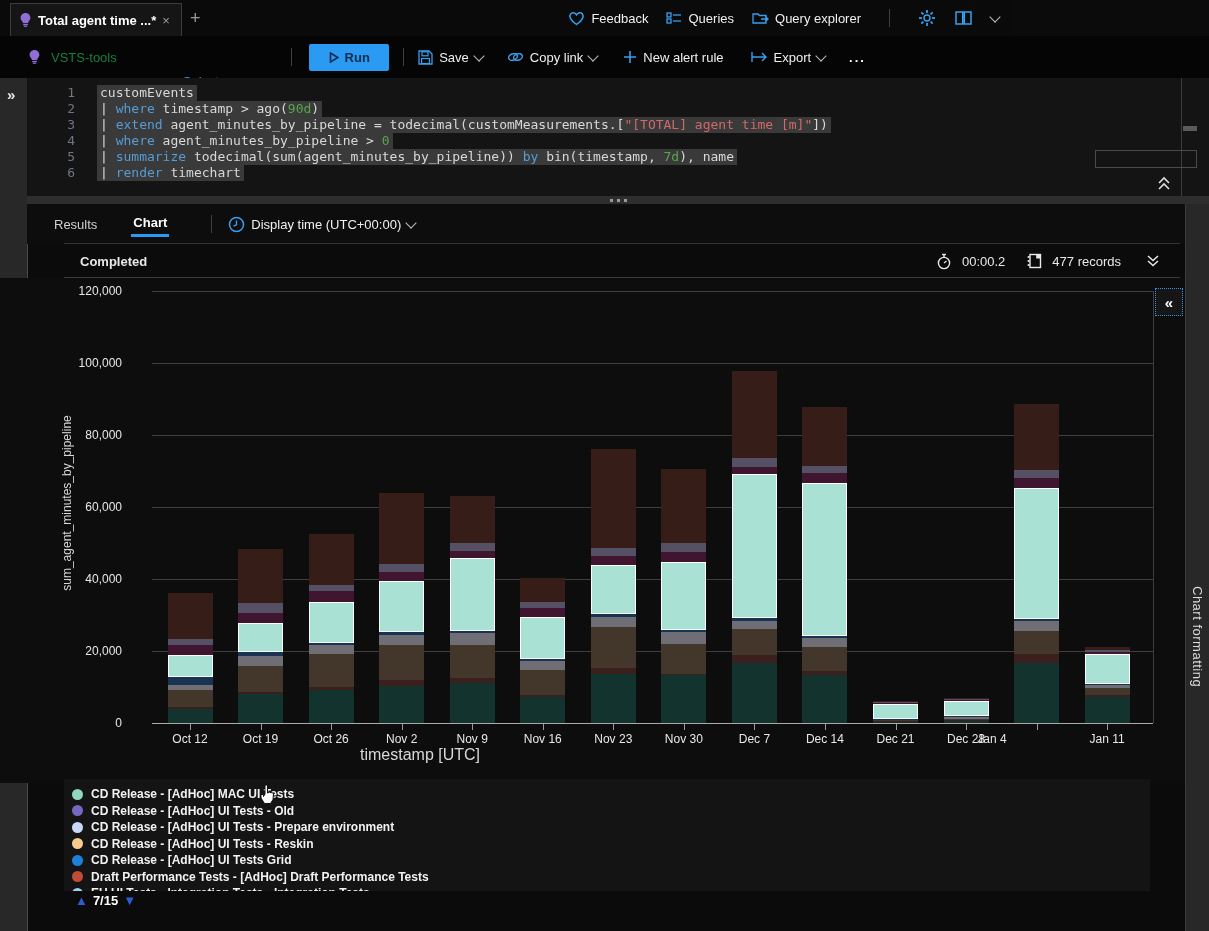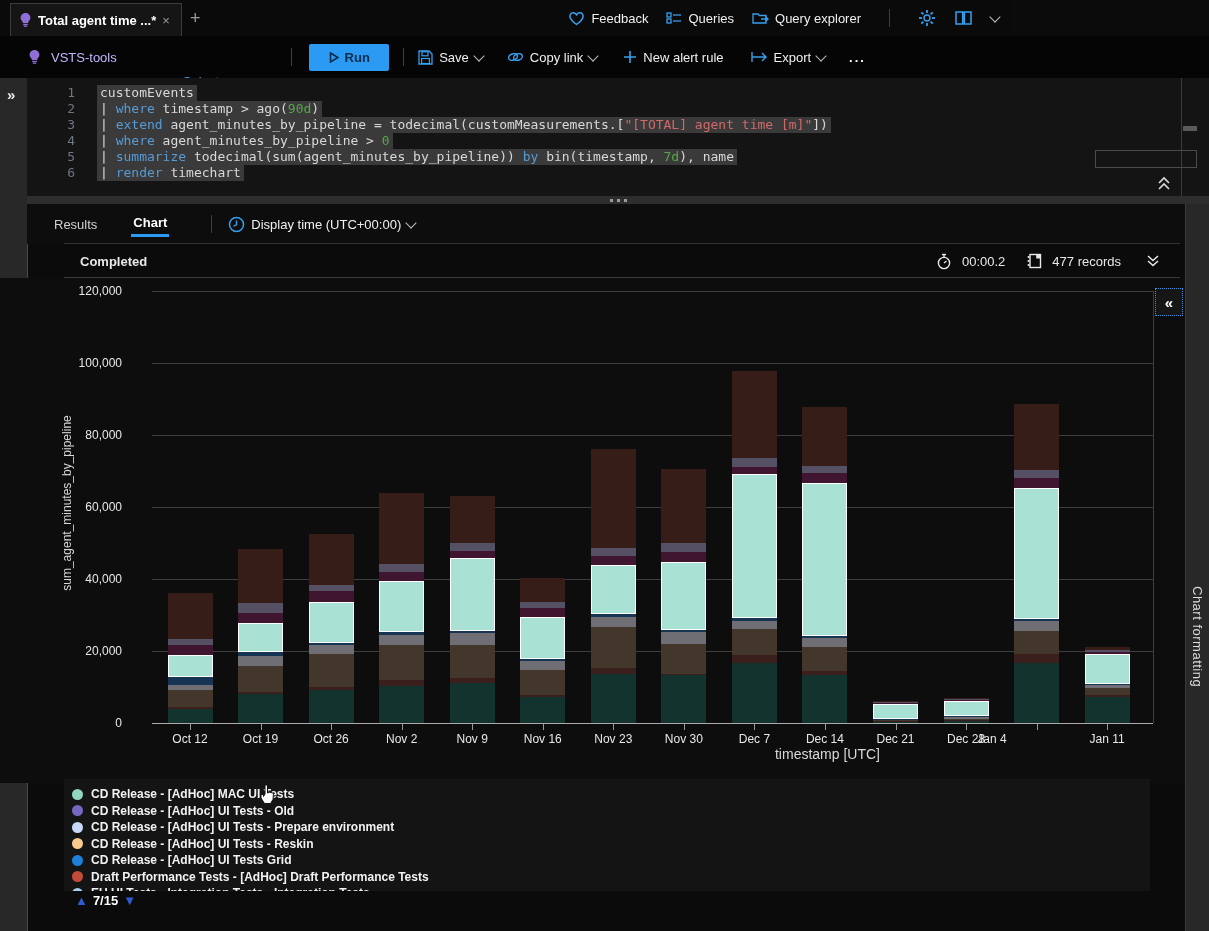--- a/index.html
+++ b/index.html
@@ -67,21 +67,21 @@
   #chart{left:0;top:278px;width:1185px;height:505px;background:#0d0d0d;}
   .gridline{position:absolute;left:152px;width:1001px;height:1px;background:#3e3e3e;}
   .baseline{position:absolute;left:152px;width:1001px;height:1px;background:#ababab;}
   .plot-rborder{position:absolute;left:1153px;width:1px;background:#3e3e3e;}
   .ytick{position:absolute;width:80px;right:1063px;text-align:right;font-size:12px;color:#e8e8e8;transform:translateY(-7px);}
   .xtick{position:absolute;font-size:12px;color:#e8e8e8;transform:translateX(-50%);}
   .tickmark{position:absolute;width:1px;height:6px;background:#9a9a9a;}
   .bar-seg{position:absolute;box-sizing:border-box;}
   .bar-seg.hl{border:1.5px solid #fff;}
   #ylab{left:60px;top:225px;transform:rotate(-90deg) translateX(-50%);transform-origin:left top;font-size:12px;color:#d8d8d8;white-space:nowrap;}
-  #xlab{left:360px;top:468px;width:520px;text-align:right;font-size:14px;color:#d8d8d8;}
+  #xlab{left:360px;top:468px;width:520px;text-align:left;font-size:16px;color:#d8d8d8;}
   #collapse-right{left:1155px;top:288px;width:26px;height:26px;background:#161616;border:1px dotted #3e8ede;
     display:flex;align-items:center;justify-content:center;color:#fff;font-size:15px;font-weight:bold;}
 
   
   #legend{left:64px;top:779px;width:1086px;height:112px;background:#141414;overflow:hidden;}
   .lg-row{position:absolute;left:8px;height:16px;display:flex;align-items:center;gap:8px;}
   .lg-dot{width:11px;height:11px;border-radius:50%;flex:0 0 11px;}
   .lg-label{font-size:12px;font-weight:bold;color:#f2f2f2;white-space:nowrap;}
   #lg-pager{left:75px;top:893px;display:flex;align-items:center;gap:5px;font-weight:bold;color:#fff;font-size:13px;}
   .pg-arrow{color:#2e5bd7;font-size:13px;}
@@ -152,21 +152,21 @@
   </div>
 
   <div id="toolbar" class="abs">
     <span style="margin-left:28px">
       <svg width="13" height="16" viewBox="0 0 13 16">
           <path d="M6.5 1 C3.6 1 1.6 3.2 1.6 5.8 C1.6 7.6 2.7 8.7 3.5 9.7 L4 11 H9 L9.5 9.7 C10.3 8.7 11.4 7.6 11.4 5.8 C11.4 3.2 9.4 1 6.5 1 Z" fill="#8f6fd6"></path>
           <rect x="4.2" y="11.8" width="4.6" height="1.4" fill="#8f6fd6"></rect>
           <rect x="4.8" y="13.6" width="3.4" height="1.2" fill="#8f6fd6"></rect>
         </svg>
     </span>
-    <span style="margin-left:10px;color:#c4b5fd">VSTS-tools</span>
+    <span style="margin-left:10px;color:#15803d">VSTS-tools</span>
     <span class="blue" style="margin-left:66px">Select scope</span>
     <span class="sep" style="margin-left:34px"></span>
     <div id="run-btn" style="margin-left:7px">
       <svg width="10" height="11" viewBox="0 0 10 11">
           <path d="M1.5 1 L8.8 5.5 L1.5 10 Z" fill="none" stroke="#0c2d4d" stroke-width="1.6"></path>
         </svg>
       <span>Run</span>
     </div>
     <span class="sep" style="margin-left:14px"></span>
     <span class="action" style="margin-left:4px">

